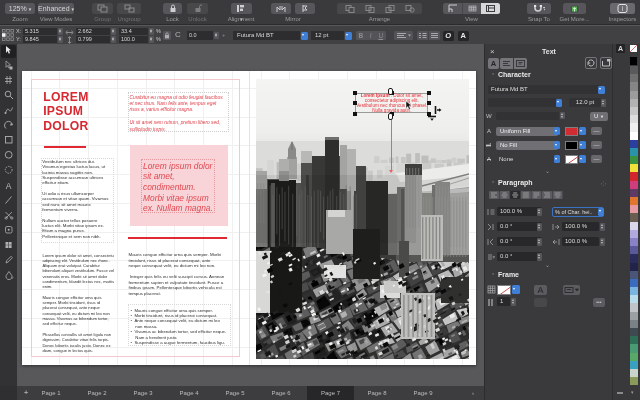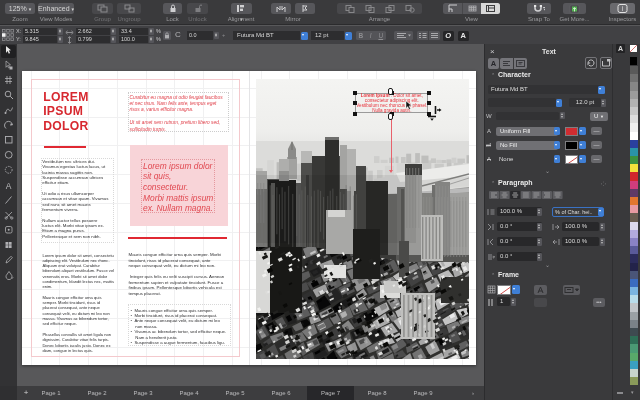--- a/index.html
+++ b/index.html
@@ -438,23 +438,23 @@
           <div>et nec risus. Nam felis ante, tempus eget</div>
           <div>risus a, varius efficitur magna.</div>
           <div>&nbsp;</div>
           <div>Ut sit amet sem rutrum, pretium libero sed,</div>
           <div>sollicitudin turpis.</div>
         </div>
     <div class="abs" style="left:107.5px;top:74px;width:98.5px;height:80.5px;background:#f8d4d8;"></div>
     <div class="abs" style="left:119.3px;top:87.8px;width:74px;height:54px;border:0.6px dotted #e5989e;"></div>
     <div class="abs" style="left:121px;top:89.5px;width:74px;font-size:8.4px;line-height:10.7px;color:#e04850;font-style:italic;white-space:nowrap;">
           <div>Lorem ipsum dolor</div>
-          <div>sit quis,</div>
-          <div>consectetur.</div>
-          <div>Morbi mattis ipsum</div>
+          <div>sit amet,</div>
+          <div>condimentum.</div>
+          <div>Morbi vitae ipsum</div>
           <div>ex. Nullam magna.</div>
         </div>
     <div class="abs" style="left:106.2px;top:165.8px;width:99.2px;height:2.2px;background:#e02832;"></div>
     <div class="abs" style="left:106.5px;top:181px;width:103px;font-size:4.4px;line-height:5.5px;color:#2f2f31;white-space:nowrap;">
           <div>Mauris congue efficitur urna quis semper. Morbi</div>
           <div>tincidunt, risus id placerat consequat, ante</div>
           <div>neque consequat velit, eu dictum mi leo non.</div>
           <div>&nbsp;</div>
           <div>&nbsp;Integer quis felis eu velit suscipit cursus. Aenean</div>
           <div>fermentum sapien et vulputate tincidunt. Fusce a</div>

